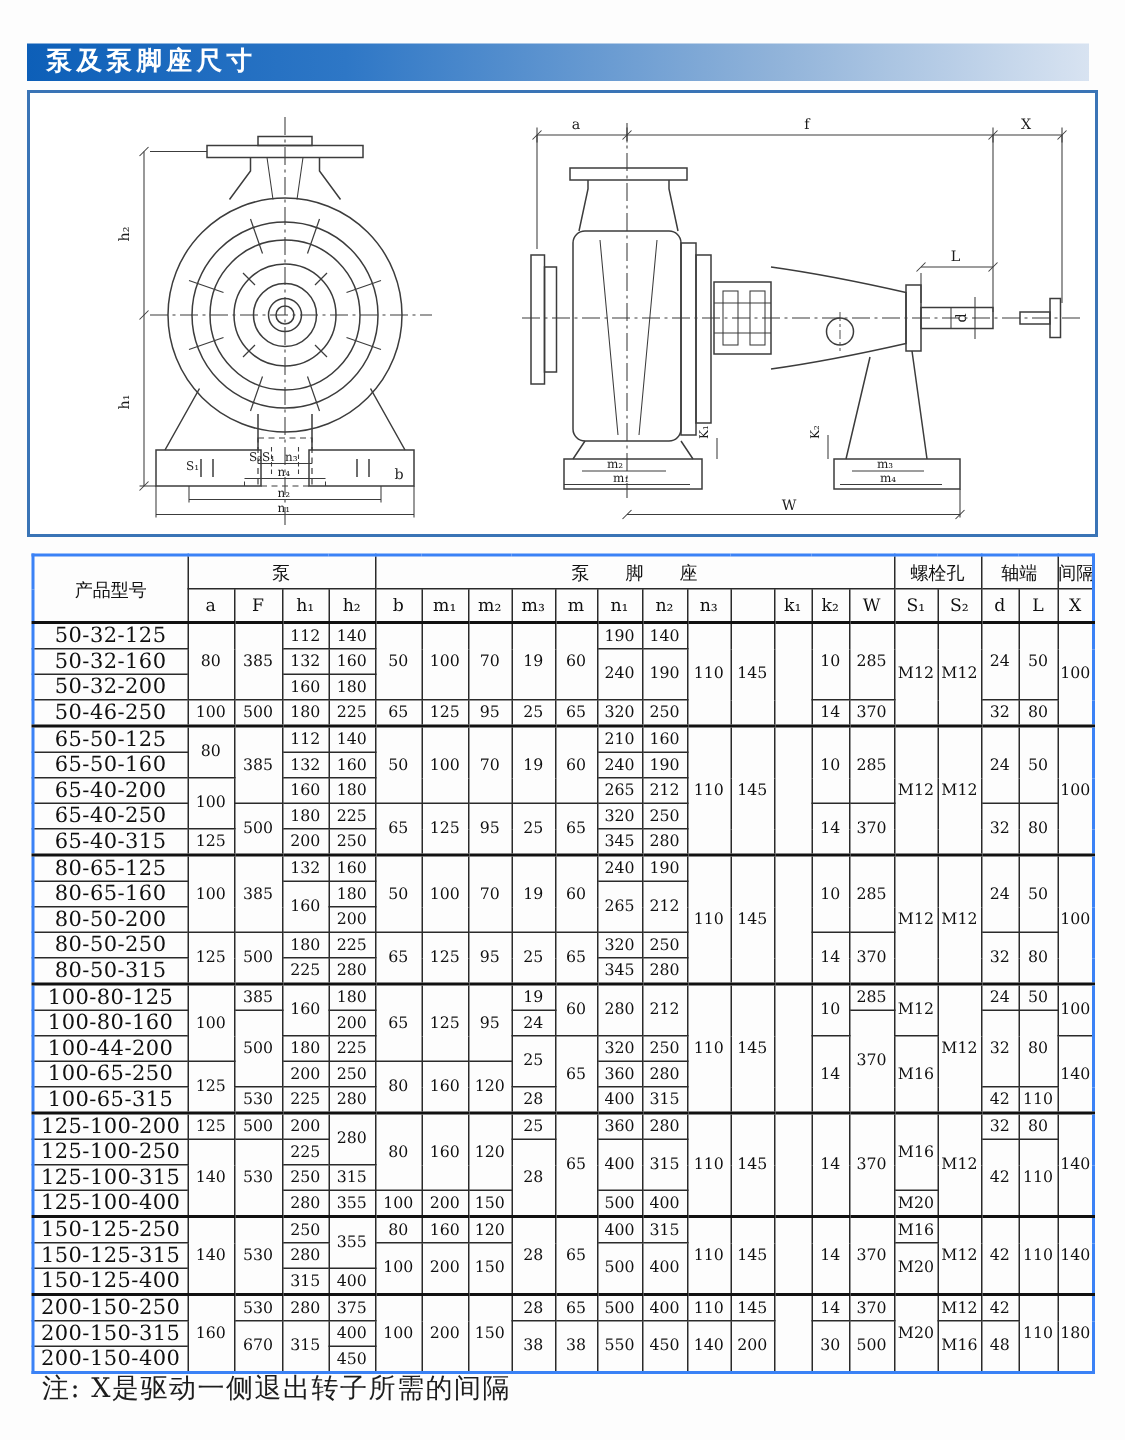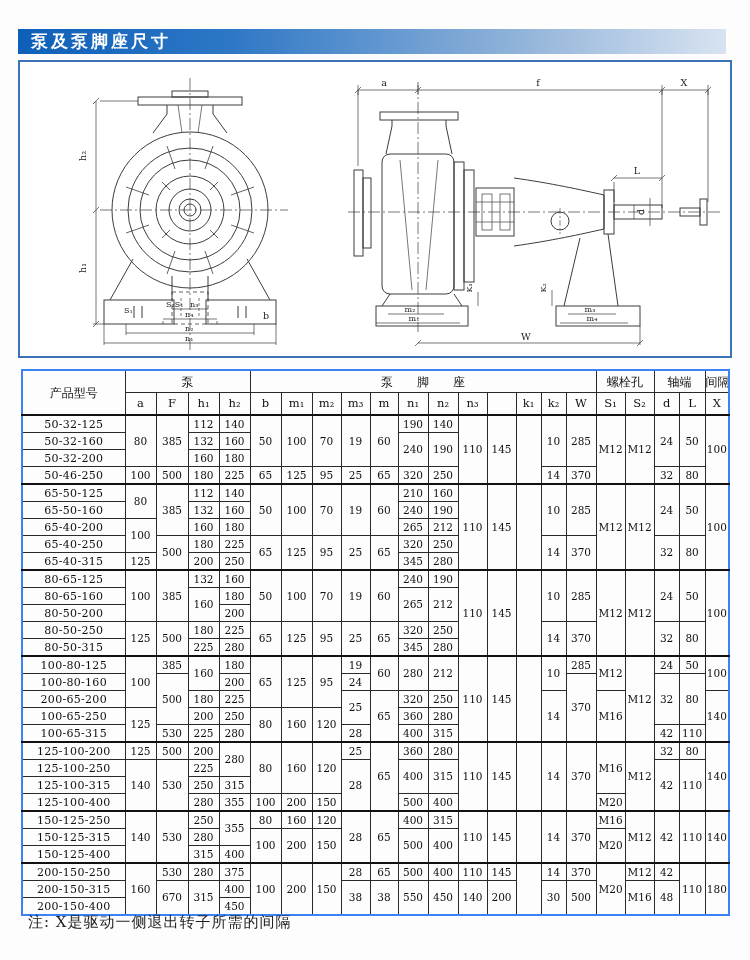--- a/index.html
+++ b/index.html
@@ -22,23 +22,23 @@
   .tablewrap{position:absolute;left:21px;top:369px;width:708px;}
   table.spec{border-collapse:collapse;table-layout:fixed;width:708px;border:2px solid #3b82f6;}
   .spec th,.spec td{
     border:1px solid #2a2a2a;text-align:center;vertical-align:middle;
     font-size:10.5px;line-height:1;height:16px;padding:0;
     font-weight:normal;white-space:nowrap;overflow:hidden;color:#101010;
   }
   .spec thead th{height:21px;font-size:11.5px;}
   .spec thead tr.grp th{font-size:12px;}
   .spec tbody tr.blk td{border-top:2px solid #111;}
-  .spec td.model{font-size:11px;letter-spacing:0.3px;margin-top:48px;}
+  .spec td.model{font-size:14px;letter-spacing:0.3px;margin-top:48px;}
   .note{
-    position:absolute;left:28px;top:913px;font-size:15px;color:#1d1d1d;letter-spacing:1px;
+    position:absolute;left:28px;top:913px;font-size:18px;color:#1d1d1d;letter-spacing:1px;
   }
   .dimtxt{font-size:9.5px;fill:#1c1c1c;font-family:"DejaVu Serif",serif;}
   .dimtxt.sm{font-size:8px;}
 </style>
 </head>
 <body>
 
 <div class="titlebar">泵及泵脚座尺寸</div>
 
 <div class="panel">
@@ -489,21 +489,21 @@
         <tr>
           <td class="model">100-80-160</td>
           <td rowspan="3">500</td>
           <td>200</td>
           <td>24</td>
           <td rowspan="4">370</td>
           <td rowspan="3">32</td>
           <td rowspan="3">80</td>
         </tr>
         <tr>
-          <td class="model">200-65-200</td>
+          <td class="model">100-44-200</td>
           <td>180</td>
           <td>225</td>
           <td rowspan="2">25</td>
           <td rowspan="3">65</td>
           <td>320</td>
           <td>250</td>
           <td rowspan="3">14</td>
           <td rowspan="3">M16</td>
           <td rowspan="3">140</td>
         </tr>

